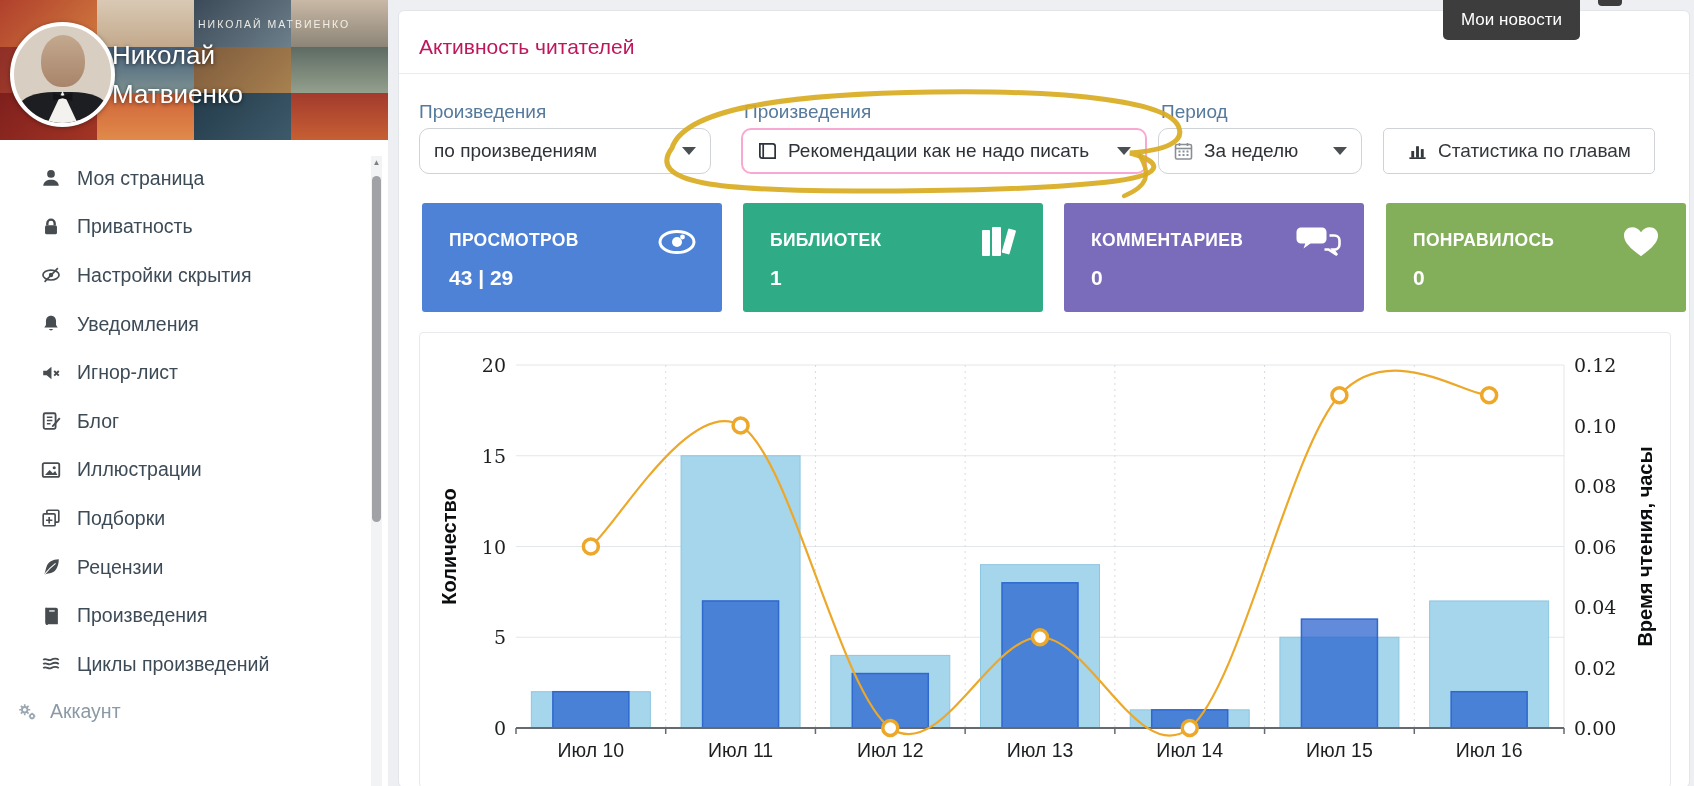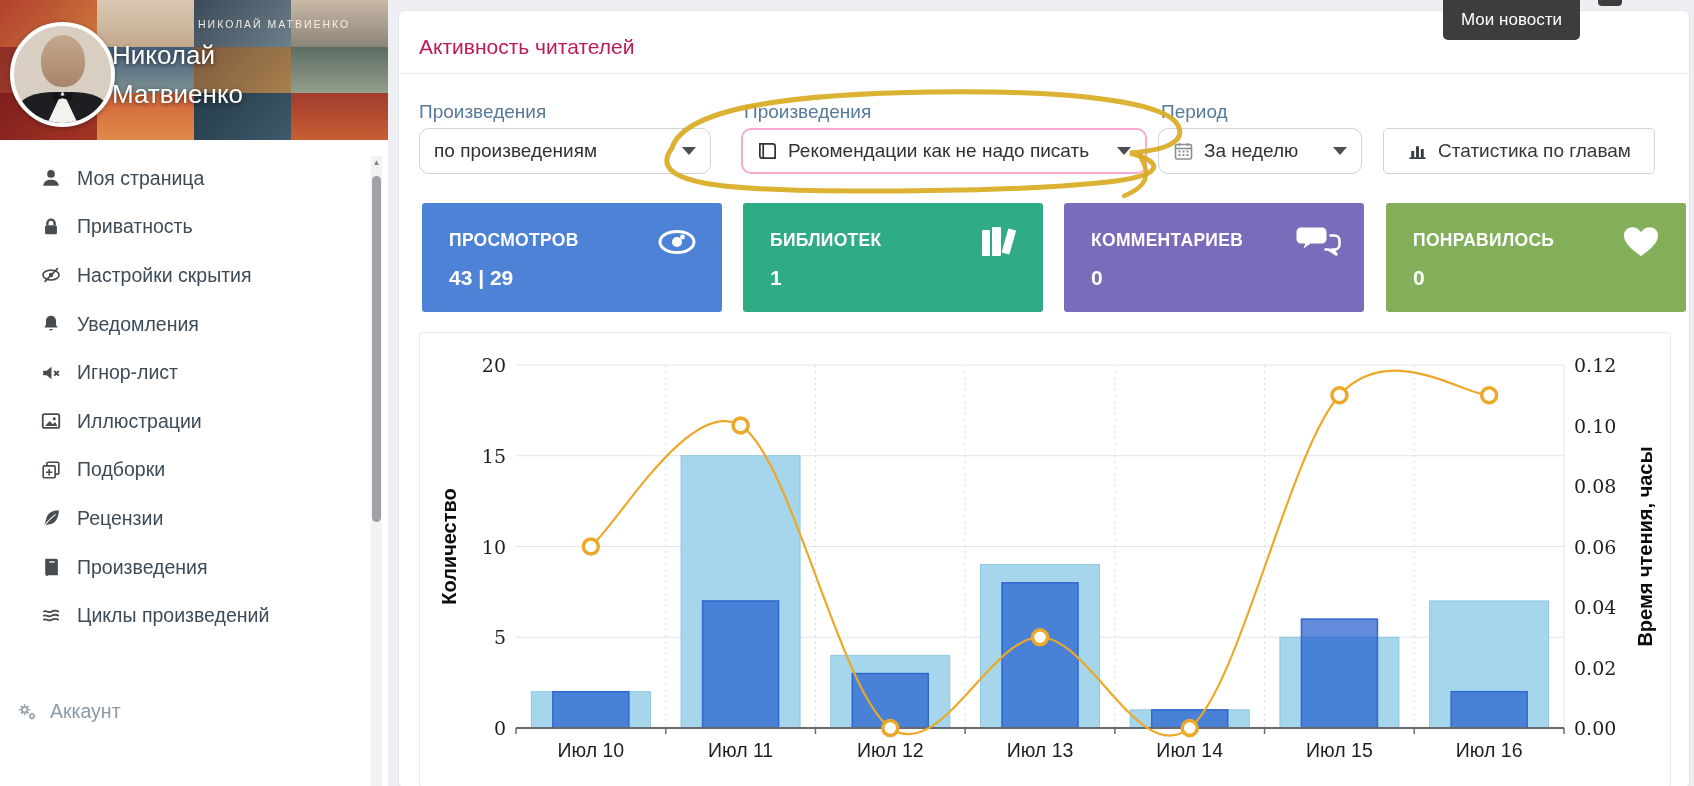--- a/index.html
+++ b/index.html
@@ -166,20 +166,30 @@
           <svg viewBox="0 0 24 24" fill="currentColor">
             <path d="M3.5 9.5h3.8l5.2-4.2v13.4L7.3 14.5H3.5z"></path>
             <path d="M15.5 9.8l5 5M20.5 9.8l-5 5" stroke="currentColor" stroke-width="2.1" fill="none"></path>
           </svg>
         </span>
         <span>Игнор-лист</span>
       </div>
       <div class="mi">
         <span class="ic">
           <svg viewBox="0 0 24 24" fill="currentColor">
+            <rect x="4" y="3.5" width="13" height="17" rx="1.6" fill="none" stroke="currentColor" stroke-width="2"></rect>
+            <path d="M7.5 8h6M7.5 11.5h6M7.5 15h4" stroke="currentColor" stroke-width="1.7" fill="none"></path>
+            <path d="M13.5 16.5l7.3-8.3 1.6 1.4-7.3 8.3-2.4.8z"></path>
+          </svg>
+        </span>
+        <span>Блог</span>
+      </div>
+      <div class="mi">
+        <span class="ic">
+          <svg viewBox="0 0 24 24" fill="currentColor">
             <rect x="3" y="4.5" width="18" height="15" rx="1.8" fill="none" stroke="currentColor" stroke-width="2"></rect>
             <circle cx="15.5" cy="9.5" r="1.7"></circle>
             <path d="M5.5 17.5l5-5.5 3.5 3.5 2.5-2.5 2.5 4.5z"></path>
           </svg>
         </span>
         <span>Иллюстрации</span>
       </div>
       <div class="mi">
         <span class="ic">
           <svg viewBox="0 0 24 24" fill="none" stroke="currentColor">

